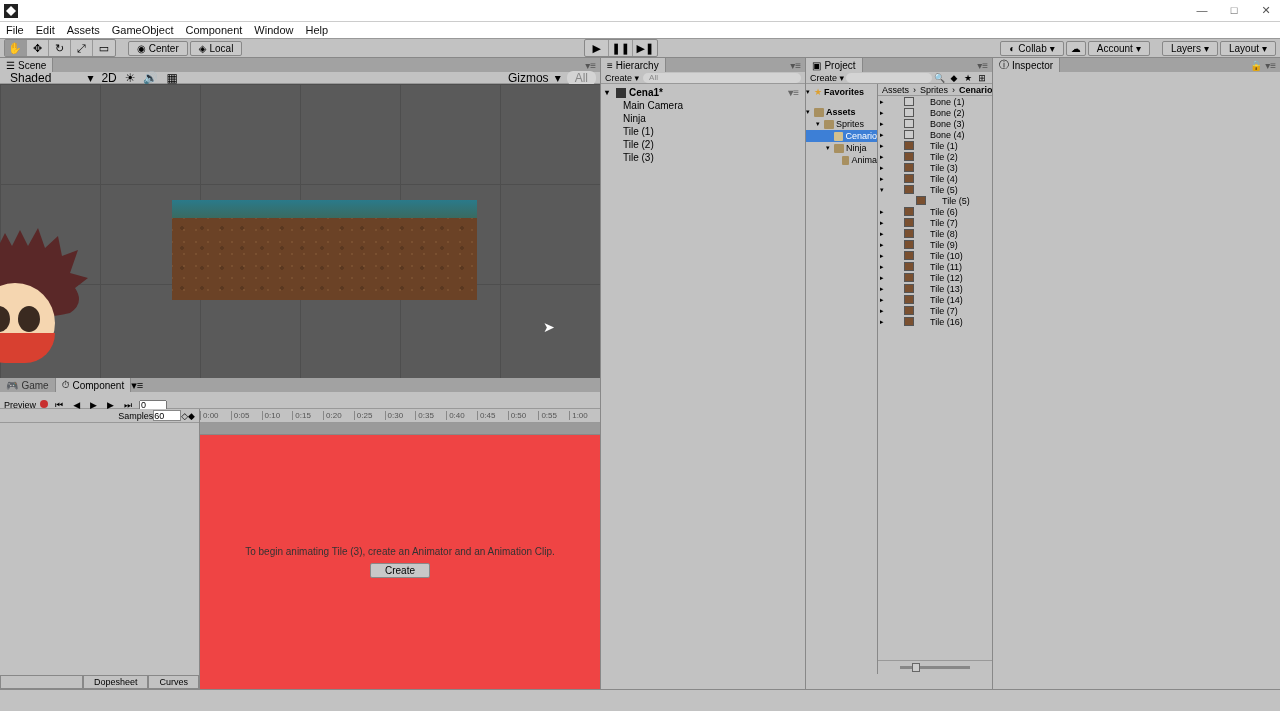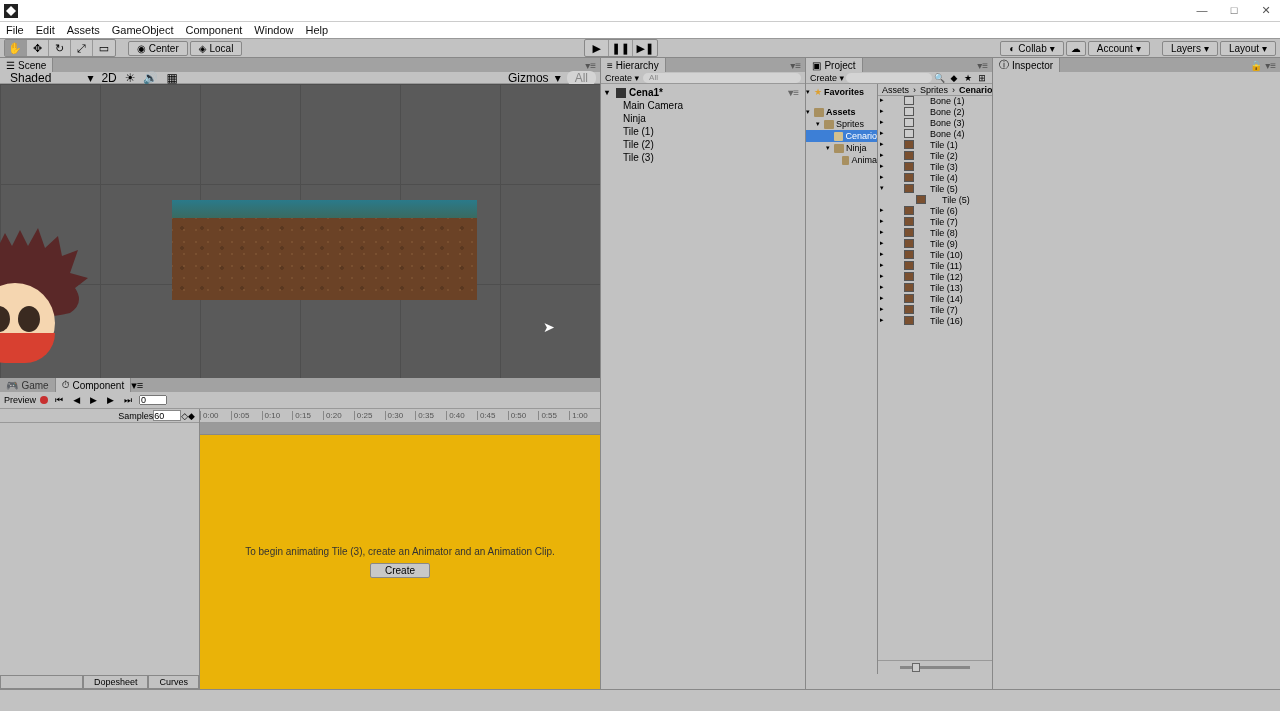--- a/index.html
+++ b/index.html
@@ -49,31 +49,31 @@
 .ninja-char { position: absolute; left: -30px; bottom: -10px; width: 130px; height: 160px; }
 .ninja-hair { position: absolute; width: 120px; height: 100px; left: 0; top: 0; }
 .ninja-face { position: absolute; width: 80px; height: 80px; left: 5px; top: 55px; background: #f5d6b0; border-radius: 50%; }
 .ninja-mask { position: absolute; width: 80px; height: 30px; left: 5px; top: 105px; background: #d84030; border-radius: 0 0 40px 40px; }
 .ninja-eye { position: absolute; width: 22px; height: 26px; background: #3a2a20; border-radius: 50%; }
 .ninja-eye.l { left: 18px; top: 78px; }
 .ninja-eye.r { left: 48px; top: 78px; }
 .cursor-arrow { position: absolute; left: 543px; top: 235px; font-size: 14px; color: #fff; pointer-events: none; }
 
 .bottom-tabs { height: 14px; background: #a2a2a2; display: flex; align-items: center; }
-.anim-toolbar { height: 12px; background: #c2c2c2; display: flex; align-items: center; padding: 8px 4px; font-size: 9px; gap: 4px; border-bottom: 1px solid #999; }
+.anim-toolbar { height: 12px; background: #c2c2c2; display: flex; align-items: flex-start; padding: 8px 4px; font-size: 9px; gap: 4px; border-bottom: 1px solid #999; }
 .anim-toolbar .rec-btn { width: 8px; height: 8px; border-radius: 50%; background: #c83030; cursor: pointer; }
 .anim-toolbar .playback-btn { padding: 0 3px; cursor: pointer; font-size: 9px; }
 .anim-body { display: flex; height: 280px; }
 .anim-left { width: 200px; background: #c2c2c2; border-right: 1px solid #888; display: flex; flex-direction: column; }
 .anim-samples { height: 14px; font-size: 9px; padding: 0 4px; display: flex; justify-content: flex-end; align-items: center; gap: 0; border-bottom: 1px solid #999; }
 .anim-samples input { width: 28px; height: 11px; font-size: 9px; border: 1px solid #888; }
 .anim-left-body { flex: 1; }
 .anim-bottom-tabs { display: flex; height: 14px; font-size: 9px; }
 .anim-bottom-tabs div { padding: 0 10px; display: flex; align-items: center; border: 1px solid #888; cursor: pointer; }
-.anim-right { flex: 1; background: #eab308; display: flex; flex-direction: column; justify-content: space-between; }
+.anim-right { flex: 1; background: #ef4444; display: flex; flex-direction: column; justify-content: space-between; }
 .timeline-ruler { height: 14px; background: #c2c2c2; display: flex; align-items: center; font-size: 8px; color: #555; border-bottom: 1px solid #999; }
 .timeline-ruler span { flex: 1; border-left: 1px solid #888; padding-left: 2px; }
 .timeline-dark { height: 12px; background: #9a9a9a; border-bottom: 1px solid #888; }
 .anim-msg { flex: 1; display: flex; flex-direction: column; align-items: center; justify-content: center; font-size: 10px; color: #333; }
 .anim-msg button { margin-top: 6px; padding: 1px 14px; font-size: 10px; background: #c8c8c8; border: 1px solid #888; border-radius: 2px; cursor: pointer; }
 
 .hier-toolbar { height: 12px; background: #c2c2c2; display: flex; align-items: center; padding: 0 4px; font-size: 9px; gap: 4px; border-bottom: 1px solid #999; }
 .hier-toolbar .search { flex: 1; height: 10px; background: #d4d4d4; border-radius: 6px; font-size: 8px; padding: 0 6px; color: #888; }
 .hier-body { background: #c2c2c2; padding: 2px 0; }
 .hier-row { height: 13px; display: flex; align-items: center; padding-left: 4px; font-size: 10px; cursor: pointer; }
@@ -88,21 +88,21 @@
 .proj-body { display: flex; height: 590px; }
 .proj-tree { width: 72px; background: #c2c2c2; border-right: 1px solid #888; font-size: 9px; padding: 2px 0; overflow: hidden; }
 .proj-tree-row { height: 12px; display: flex; align-items: center; gap: 2px; cursor: pointer; white-space: nowrap; }
 .proj-tree-row .tri { width: 6px; font-size: 7px; }
 .proj-tree-row .folder { width: 10px; height: 9px; background: #a89060; border-radius: 1px; }
 .proj-tree-row .star { color: #dda030; font-size: 9px; }
 .proj-tree-row.sel { background: #3d7fd6; color: #fff; }
 .proj-tree-row.sel .folder { background: #d0c090; }
 .proj-list { flex: 1; background: #c2c2c2; font-size: 9px; overflow: hidden; }
 .proj-breadcrumb { height: 12px; display: flex; align-items: center; padding: 0 4px; border-bottom: 1px solid #999; gap: 4px; }
-.proj-item { height: 11px; display: flex; align-items: flex-start; gap: 16px; padding-left: 2px; cursor: pointer; }
+.proj-item { height: 11px; display: flex; align-items: center; gap: 16px; padding-left: 2px; cursor: pointer; }
 .proj-item .tri { width: 8px; font-size: 7px; }
 .proj-item .thumb { width: 10px; height: 9px; background: #7a5030; border: 1px solid #555; }
 .proj-item .thumb.bone { background: #ccc; }
 .proj-slider { height: 14px; border-top: 1px solid #999; display: flex; align-items: center; justify-content: center; }
 .proj-slider .track { width: 70px; height: 3px; background: #888; position: relative; }
 .proj-slider .thumb-s { position: absolute; left: 12px; top: -3px; width: 8px; height: 9px; background: #ccc; border: 1px solid #666; }
 
 .insp-body { background: #c2c2c2; height: 605px; }
 
 .bottom-bar { height: 22px; background: #c2c2c2; border-top: 1px solid #888; }

